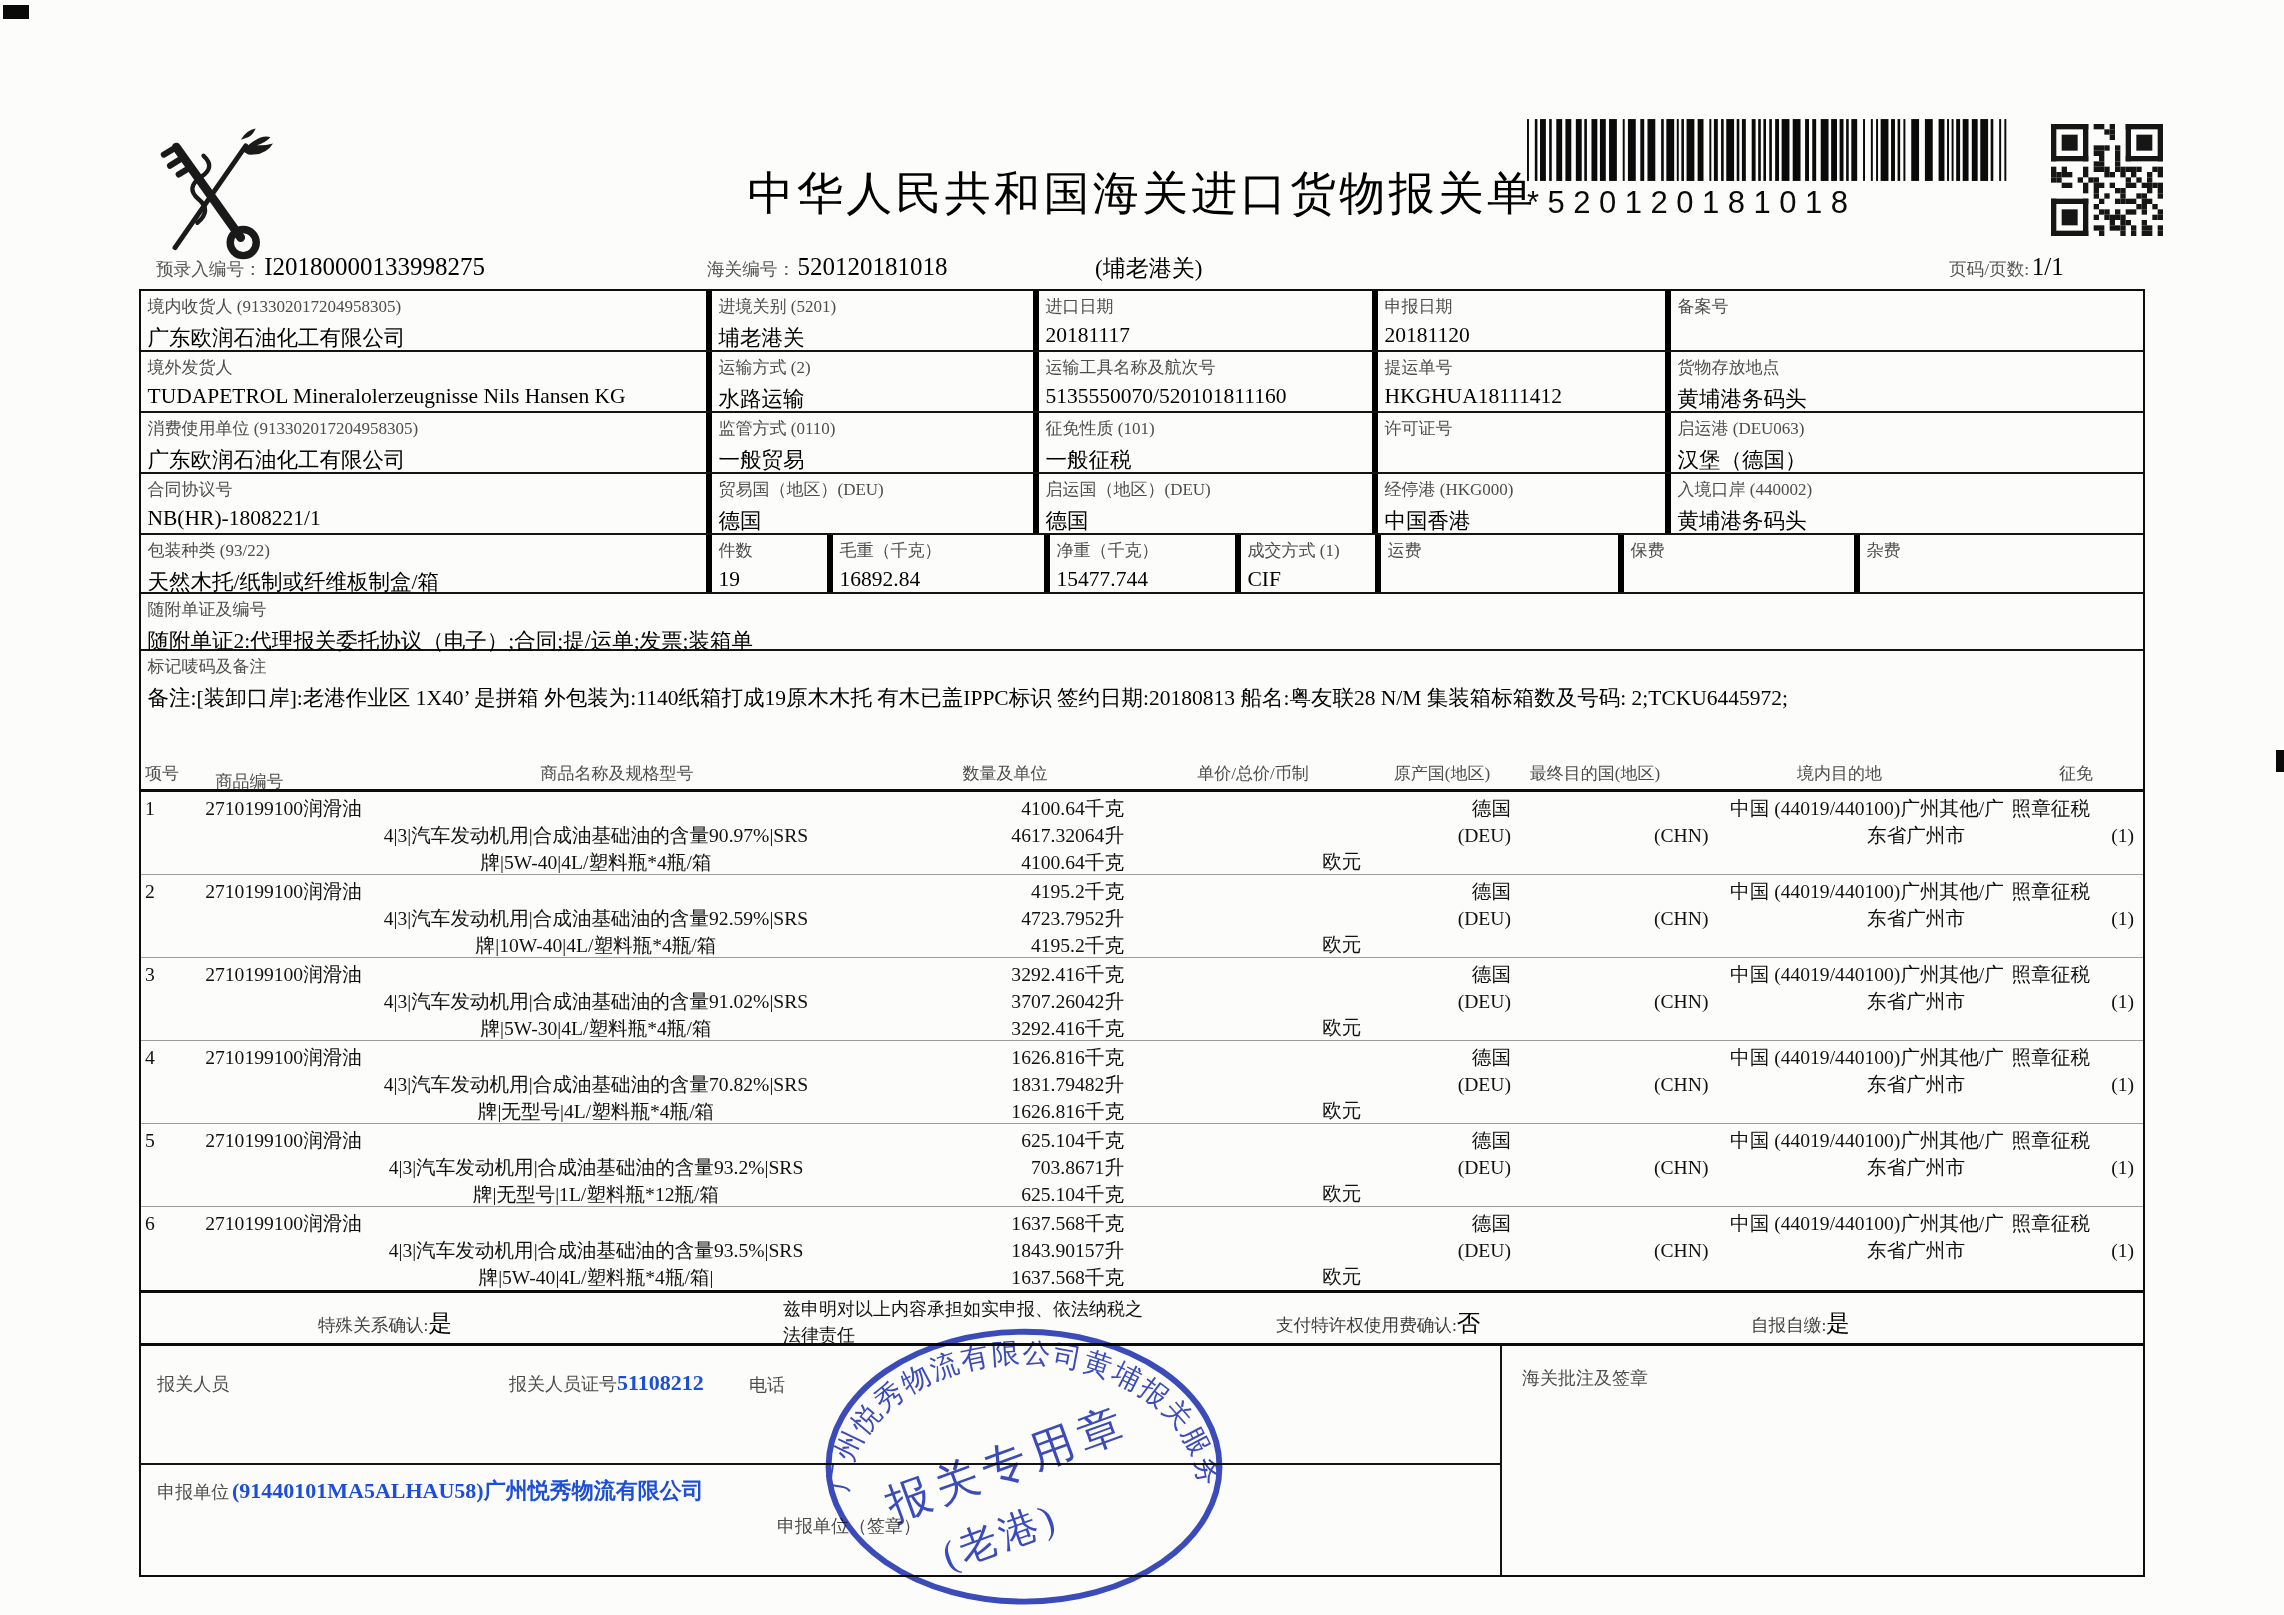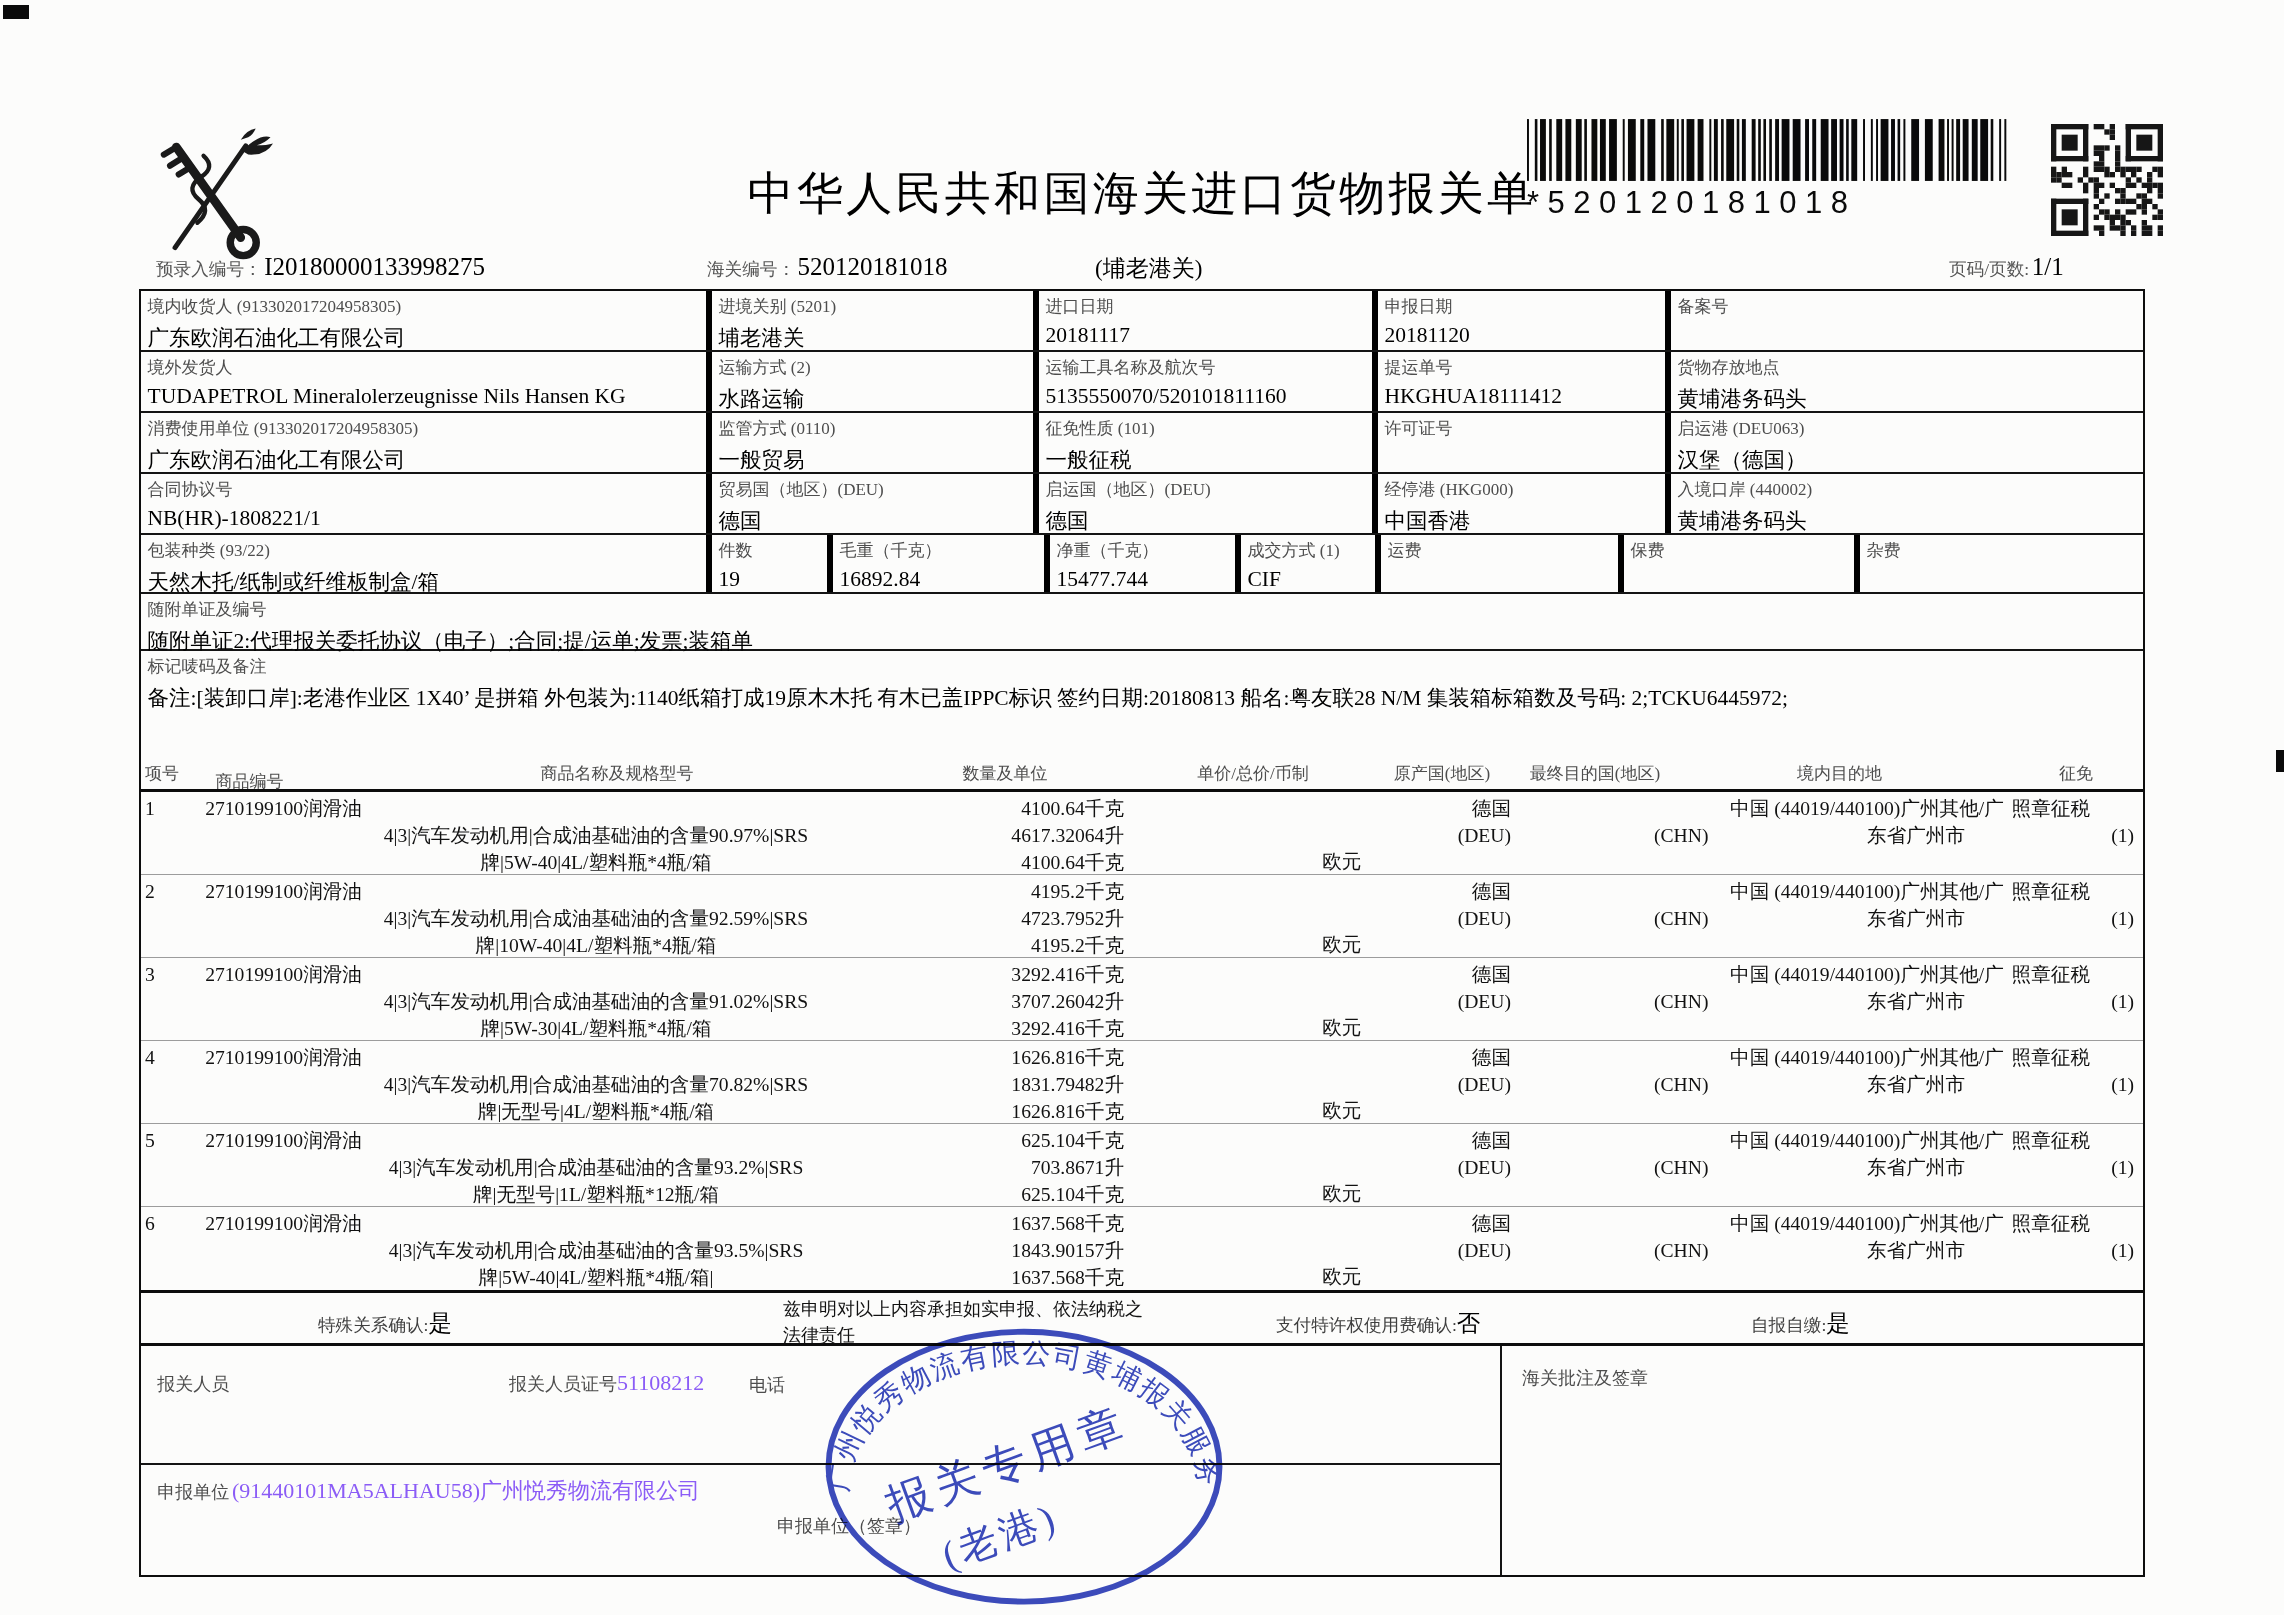--- a/index.html
+++ b/index.html
@@ -66,21 +66,21 @@
 
   
   .foot-a { position:relative; height:56px; border-top:3.3px solid #0c0c0c; border-bottom:3.3px solid #0c0c0c; }
   .fa-item { position:absolute; white-space:nowrap; }
   .fa-lb { font-size:17.6px; color:#3f3f3f; }
   .fa-vl { font-size:23.5px; color:#000; }
   .decl { font-size:18px; color:#111; line-height:26px; }
 
   .foot-b { position:relative; height:229px; }
   .fb-lb { font-size:18px; color:#4d4d4d; white-space:nowrap; }
-  .fb-vl { font-size:22px; color:#8b5cf6; }
+  .fb-vl { font-size:22px; color:#1d4ed8;font-weight:bold; }
   .fb-hline { position:absolute; left:0; top:117px; width:1359px; height:2px; background:#141414; }
   .fb-vline { position:absolute; left:1359px; top:0; width:2px; height:100%; background:#141414; }
   .abs { position:absolute; white-space:nowrap; }
 
   
   .stamp { position:absolute; left:812px; top:1322px; mix-blend-mode:multiply; opacity:.92; z-index:5; }
 </style>
 </head>
 <body>
 

